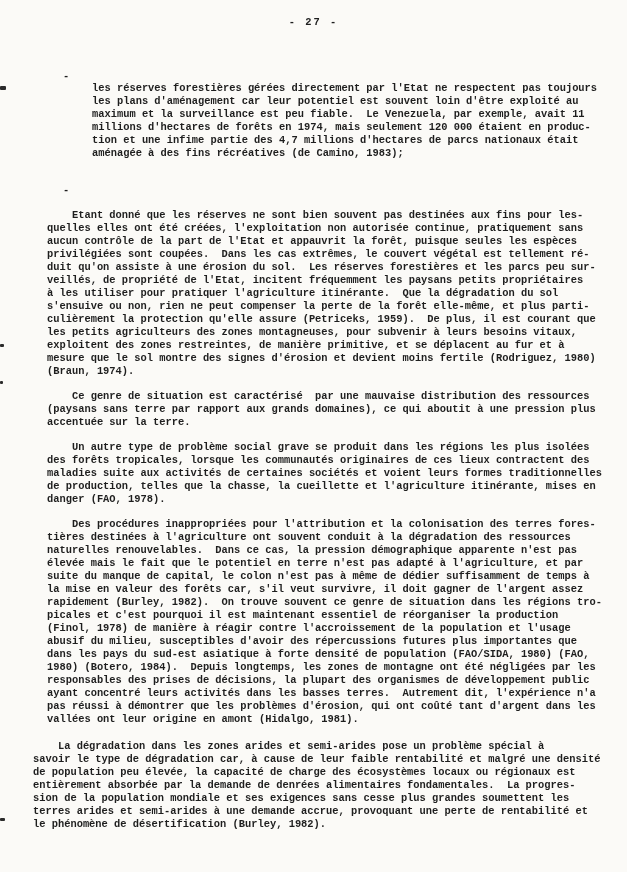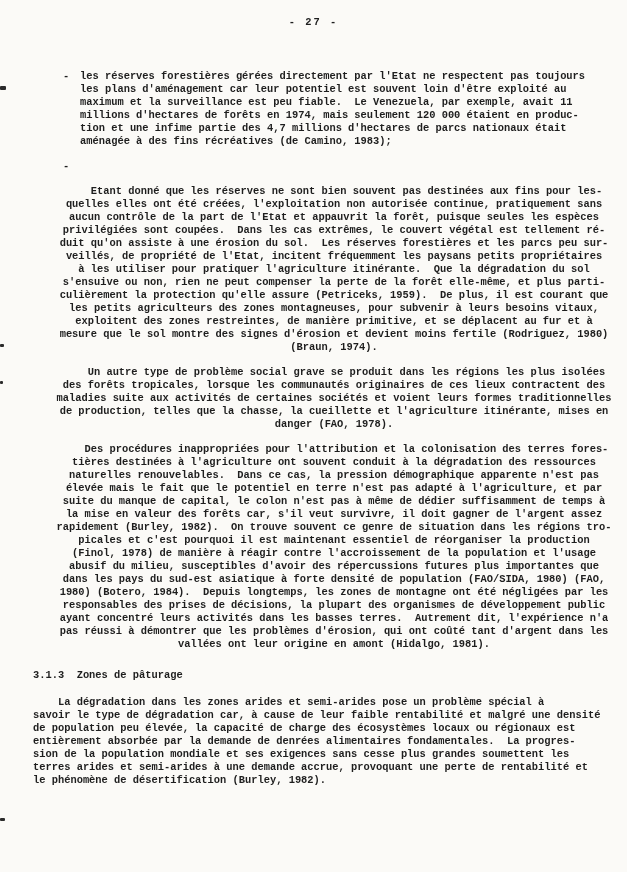--- a/index.html
+++ b/index.html
@@ -28,37 +28,36 @@
     letter-spacing: 2px;
   }
   .content {
     position: absolute;
     top: 70px;
     left: 33px;
     right: 6px;
   }
   .pre {
     white-space: pre;
-    margin: 0;
+    margin: 12px;
   }
   .bullet-item {
     display: flex;
     padding-left: 30px;
     margin: 0;
   }
   .bullet-item + .bullet-item {
     margin-top: 12px;
   }
   .bullet-marker {
     flex: 0 0 8px;
     margin-right: 9px;
   }
   .para {
     margin: 12px 0 0 14px;
-    text-align: center;
   }
   .section-heading {
     margin: 18px 0 0 0;
     white-space: pre;
   }
   .section-para {
     margin: 14px 0 8px 0;
   }
   .scan-artifact {
     position: absolute;
@@ -105,20 +104,23 @@
 duit qu'on assiste à une érosion du sol.  Les réserves forestières et les parcs peu sur-
 veillés, de propriété de l'Etat, incitent fréquemment les paysans petits propriétaires
 à les utiliser pour pratiquer l'agriculture itinérante.  Que la dégradation du sol
 s'ensuive ou non, rien ne peut compenser la perte de la forêt elle-même, et plus parti-
 culièrement la protection qu'elle assure (Petriceks, 1959).  De plus, il est courant que
 les petits agriculteurs des zones montagneuses, pour subvenir à leurs besoins vitaux,
 exploitent des zones restreintes, de manière primitive, et se déplacent au fur et à
 mesure que le sol montre des signes d'érosion et devient moins fertile (Rodriguez, 1980)
 (Braun, 1974).</div>
 
+    <div class="pre para">    Ce genre de situation est caractérisé  par une mauvaise distribution des ressources
+(paysans sans terre par rapport aux grands domaines), ce qui aboutit à une pression plus
+accentuée sur la terre.</div>
 
     <div class="pre para">    Un autre type de problème social grave se produit dans les régions les plus isolées
 des forêts tropicales, lorsque les communautés originaires de ces lieux contractent des
 maladies suite aux activités de certaines sociétés et voient leurs formes traditionnelles
 de production, telles que la chasse, la cueillette et l'agriculture itinérante, mises en
 danger (FAO, 1978).</div>
 
     <div class="pre para">    Des procédures inappropriées pour l'attribution et la colonisation des terres fores-
 tières destinées à l'agriculture ont souvent conduit à la dégradation des ressources
 naturelles renouvelables.  Dans ce cas, la pression démographique apparente n'est pas
@@ -129,21 +131,20 @@
 picales et c'est pourquoi il est maintenant essentiel de réorganiser la production
 (Finol, 1978) de manière à réagir contre l'accroissement de la population et l'usage
 abusif du milieu, susceptibles d'avoir des répercussions futures plus importantes que
 dans les pays du sud-est asiatique à forte densité de population (FAO/SIDA, 1980) (FAO,
 1980) (Botero, 1984).  Depuis longtemps, les zones de montagne ont été négligées par les
 responsables des prises de décisions, la plupart des organismes de développement public
 ayant concentré leurs activités dans les basses terres.  Autrement dit, l'expérience n'a
 pas réussi à démontrer que les problèmes d'érosion, qui ont coûté tant d'argent dans les
 vallées ont leur origine en amont (Hidalgo, 1981).</div>
 
-    <div class="section-heading">3.1.3  Zones de pâturage</div>
 
     <div class="pre section-para">    La dégradation dans les zones arides et semi-arides pose un problème spécial à
 savoir le type de dégradation car, à cause de leur faible rentabilité et malgré une densité
 de population peu élevée, la capacité de charge des écosystèmes locaux ou régionaux est
 entièrement absorbée par la demande de denrées alimentaires fondamentales.  La progres-
 sion de la population mondiale et ses exigences sans cesse plus grandes soumettent les
 terres arides et semi-arides à une demande accrue, provoquant une perte de rentabilité et
 le phénomène de désertification (Burley, 1982).</div>
 
   </div>

